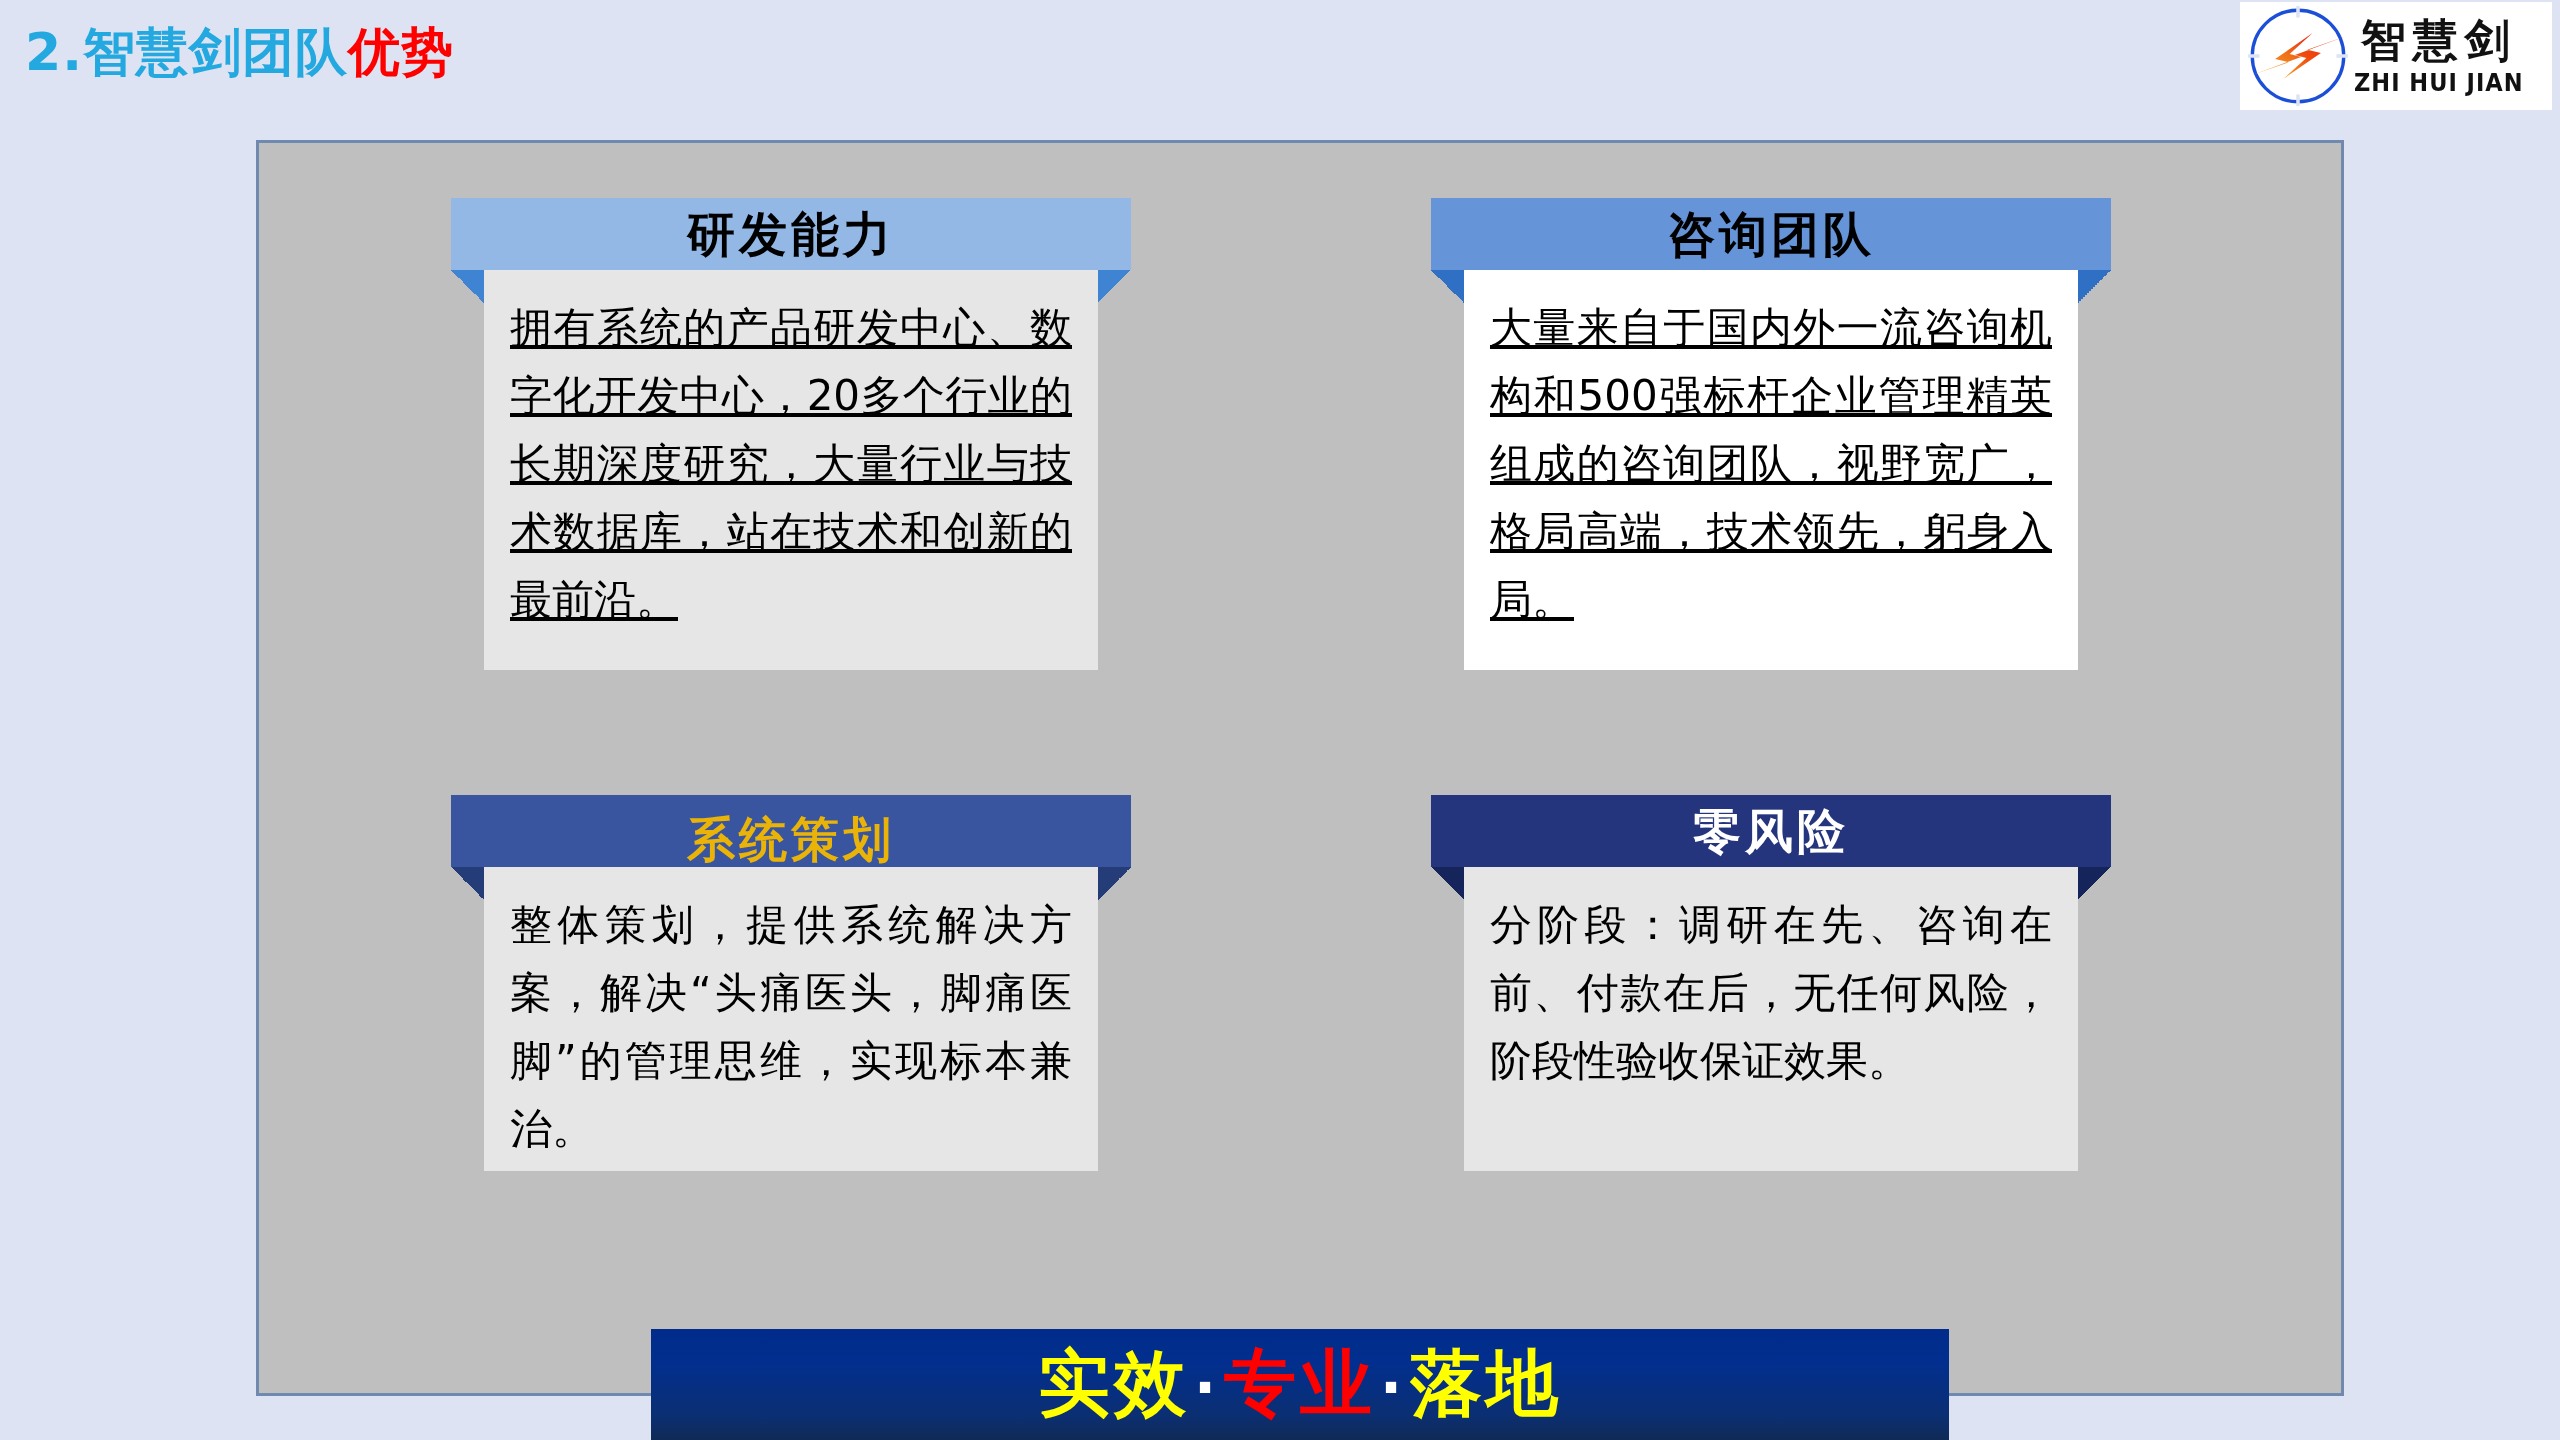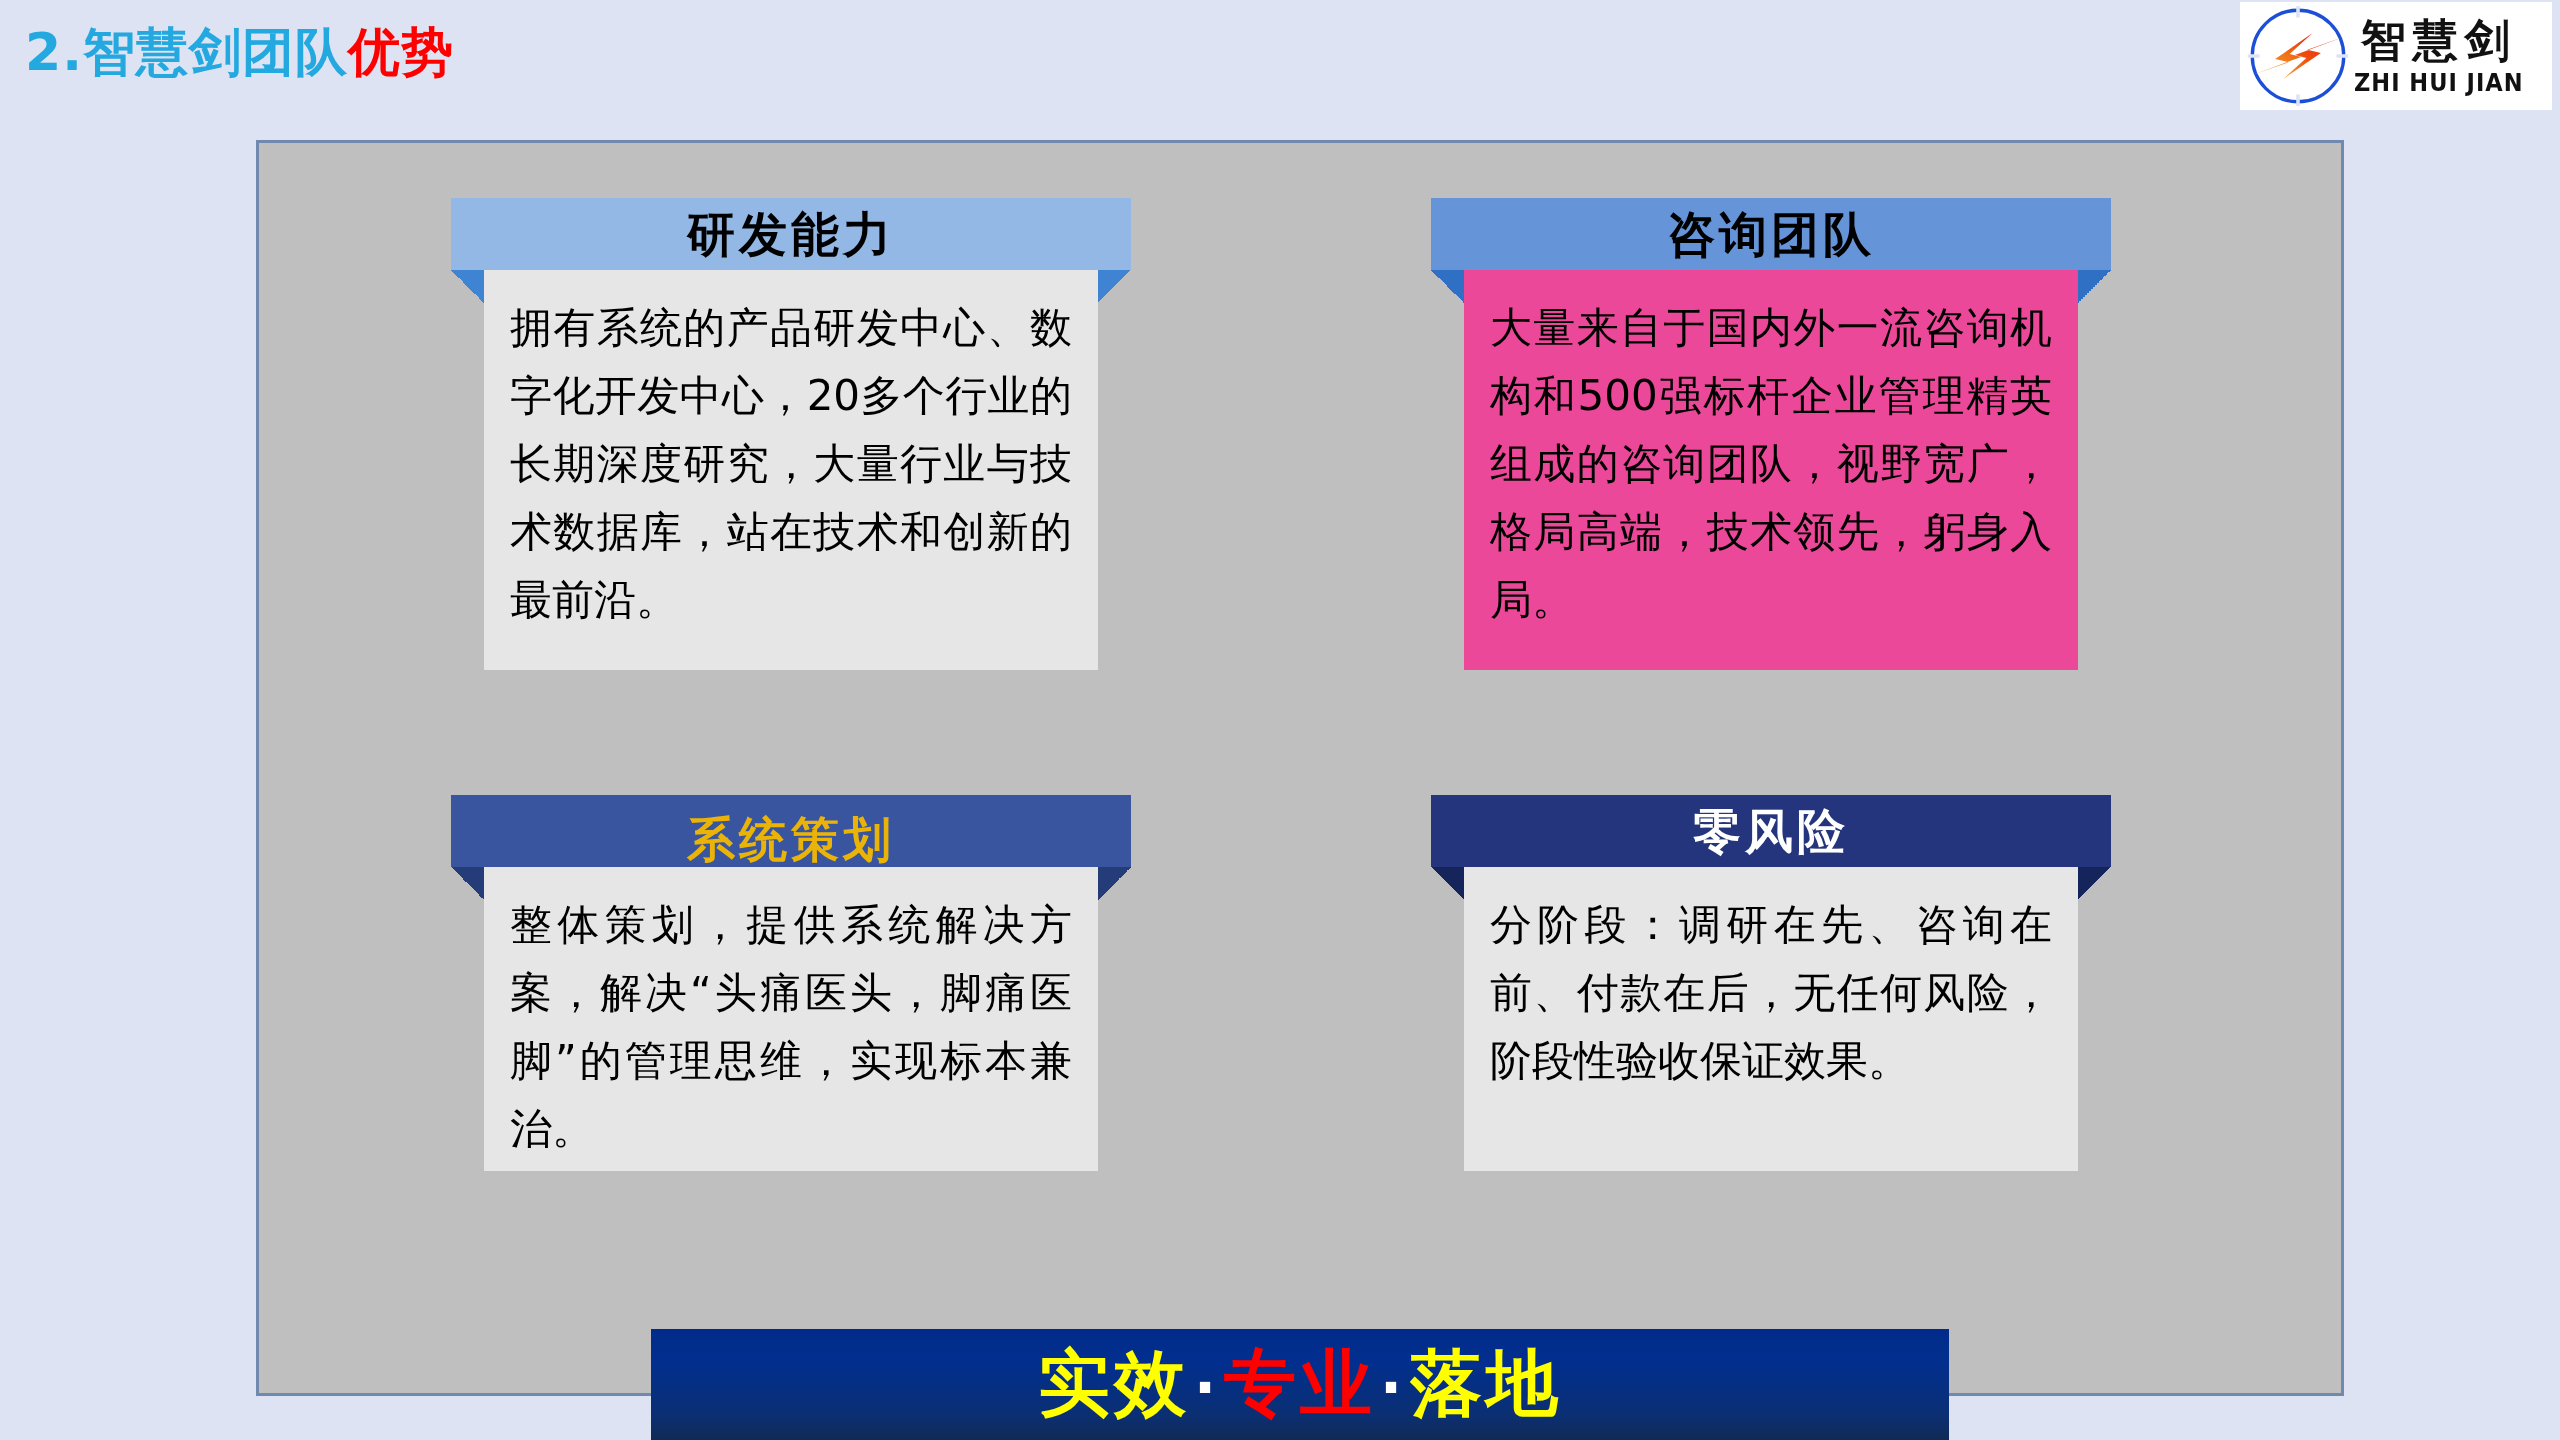--- a/index.html
+++ b/index.html
@@ -133,21 +133,21 @@
   .card-body {
     position: absolute;
     top: 72px;
     left: 33px;
     width: 614px;
     background: #e6e6e6;
     box-sizing: border-box;
     padding: 24px 26px 30px 26px;
     z-index: 3;
   }
-  .card.row-top    .card-body { height: 400px; }
+  .card.row-top    .card-body { height: 400px; text-decoration: underline; }
   .card.row-bottom .card-body { height: 304px; }
 
   .card-body-text {
     font-size: 42px;
     line-height: 68px;
     color: #000000;
     letter-spacing: 0px;
     text-align: justify;
     text-justify: inter-ideograph;
     word-break: break-all;
@@ -235,21 +235,21 @@
         <div class="card-body-text">拥有系统的产品研发中心、数字化开发中心，20多个行业的长期深度研究，大量行业与技术数据库，站在技术和创新的最前沿。</div>
       </div>
     </div>
 
     <div class="card col-right row-top">
       <div class="card-header" style="background: rgb(102, 148, 217); justify-content: center;">
         <span class="card-header-label" style="color: rgb(0, 0, 0);">咨询团队</span>
       </div>
       <div class="fold fold-left" style="background: linear-gradient(to left bottom, rgb(47, 111, 196) 0%, rgb(47, 111, 196) 50%, transparent 50%, transparent 100%);"></div>
       <div class="fold fold-right" style="background: linear-gradient(to right bottom, rgb(47, 111, 196) 0%, rgb(47, 111, 196) 50%, transparent 50%, transparent 100%);"></div>
-      <div class="card-body" style="background: #ec4899;">
+      <div class="card-body" style="background: #ffffff;">
         <div class="card-body-text">大量来自于国内外一流咨询机构和500强标杆企业管理精英组成的咨询团队，视野宽广，格局高端，技术领先，躬身入局。</div>
       </div>
     </div>
 
     <div class="card col-left row-bottom">
       <div class="card-header" style="background: rgb(58, 85, 159);">
         <span class="card-header-label" style="color: #eab308; margin-top: 16px;">系统策划</span>
       </div>
       <div class="fold fold-left" style="background: linear-gradient(to left bottom, rgb(36, 60, 119) 0%, rgb(36, 60, 119) 50%, transparent 50%, transparent 100%);"></div>
       <div class="fold fold-right" style="background: linear-gradient(to right bottom, rgb(36, 60, 119) 0%, rgb(36, 60, 119) 50%, transparent 50%, transparent 100%);"></div>

